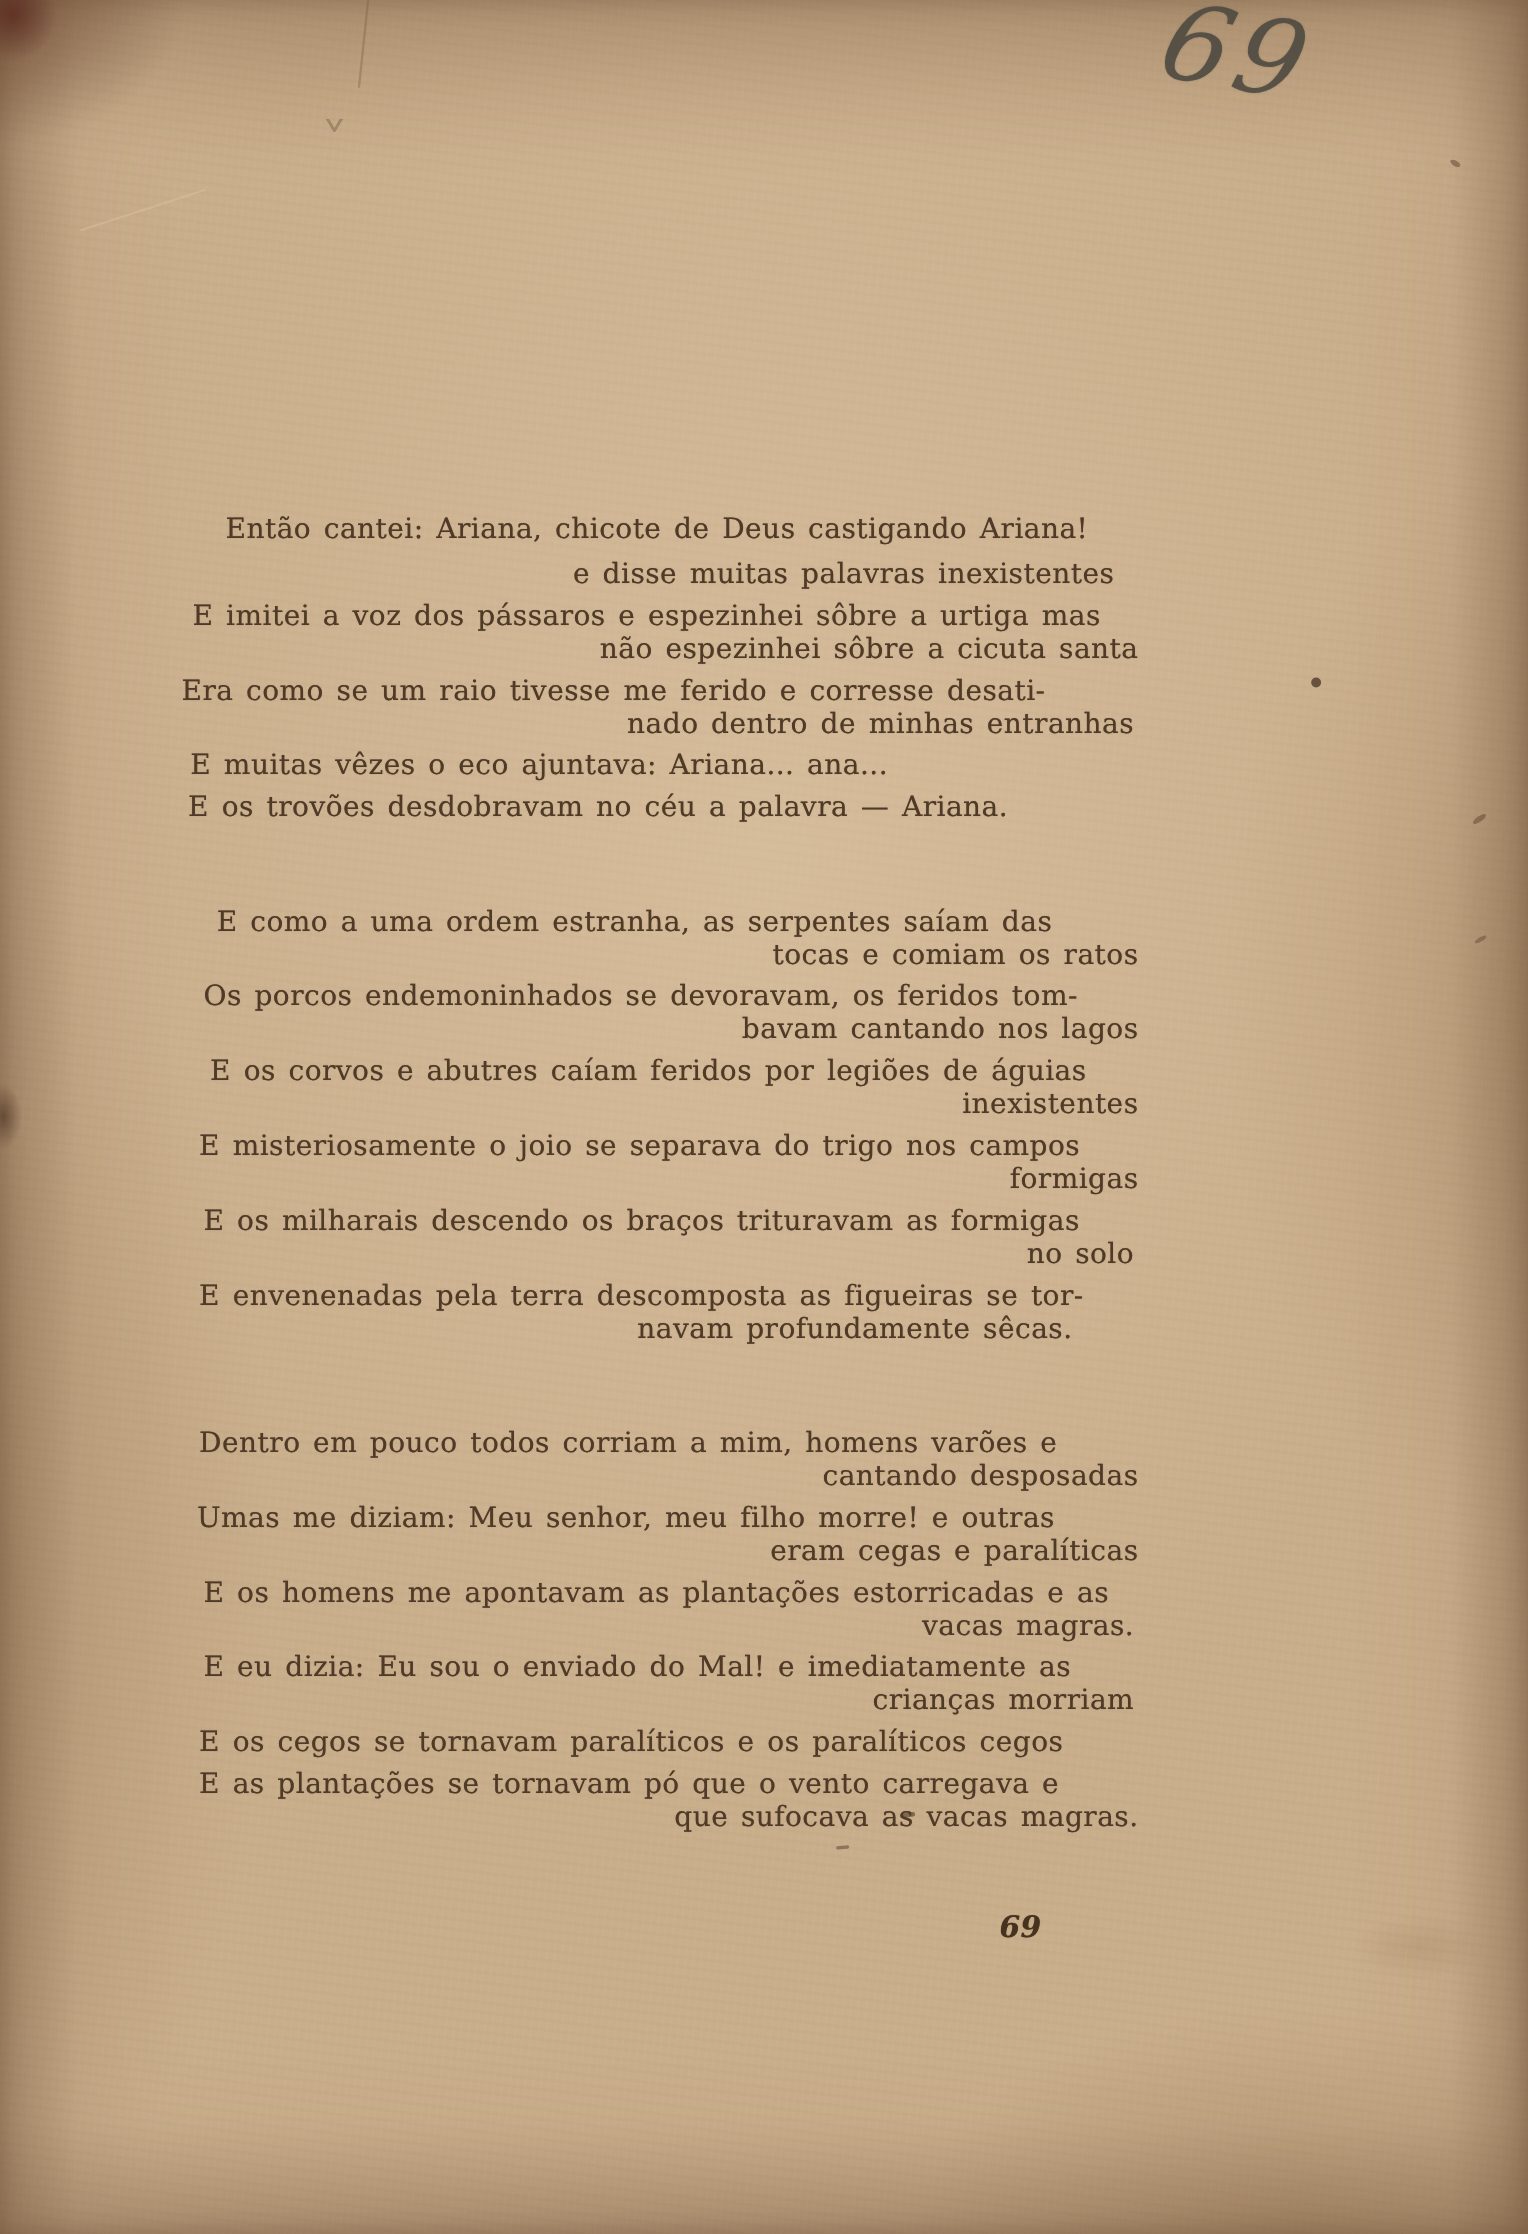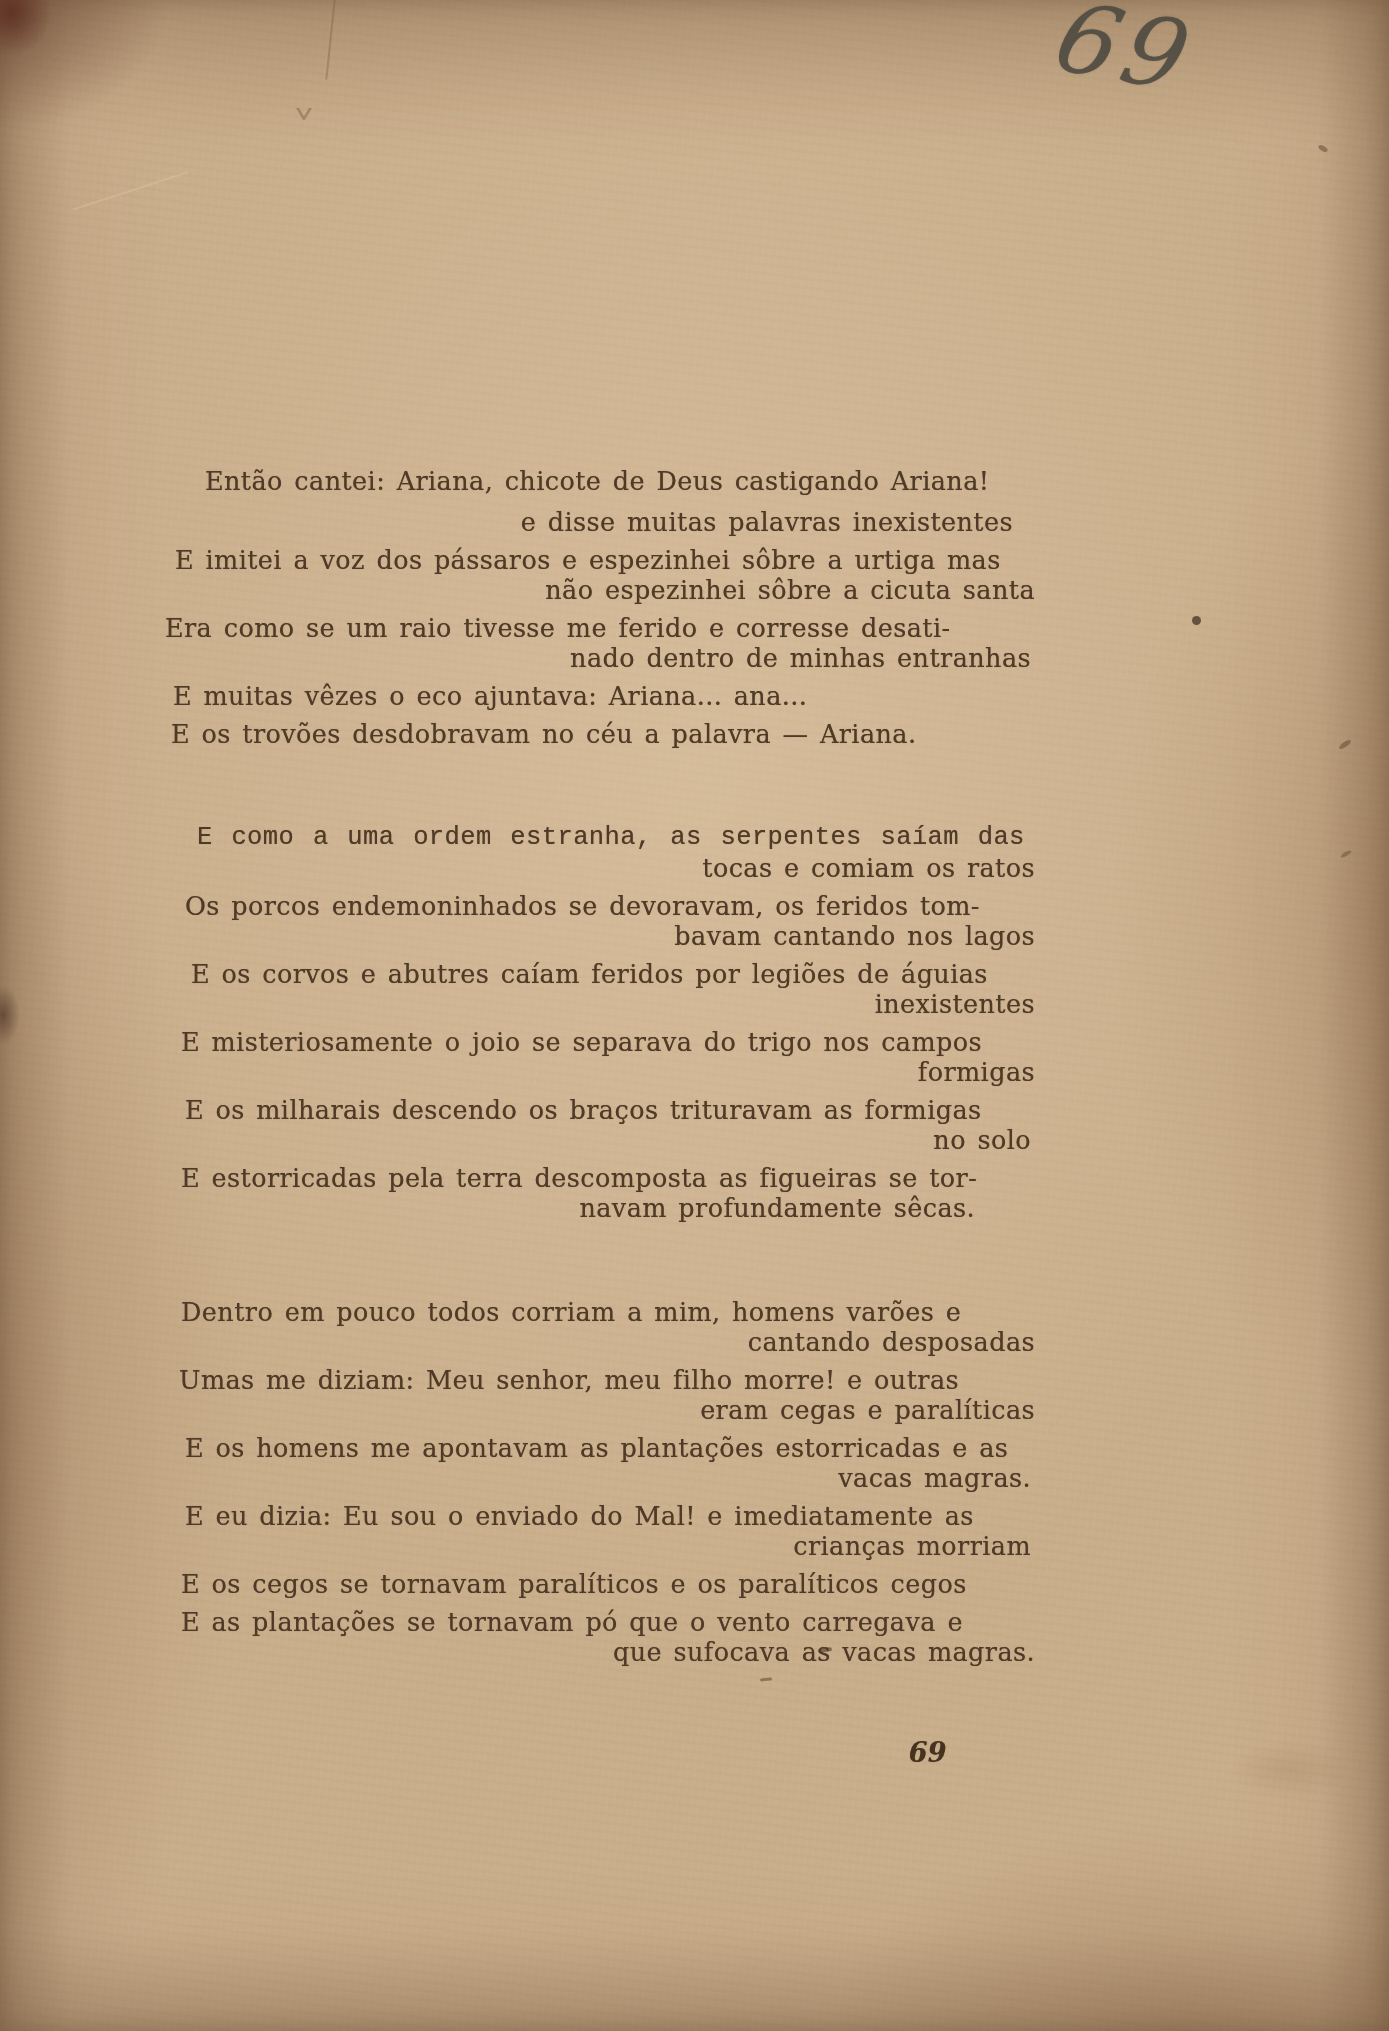--- a/index.html
+++ b/index.html
@@ -110,41 +110,41 @@
         </div>
         <div class="verse">
           <div class="line left" style="padding-left: 10px;">E muitas vêzes o eco ajuntava: Ariana... ana...</div>
         </div>
         <div class="verse">
           <div class="line left" style="padding-left: 8px;">E os trovões desdobravam no céu a palavra — Ariana.</div>
         </div>
       </div>
       <div class="stanza">
         <div class="verse">
-          <div class="line left" style="padding-left: 34px; font-family: Liberation Mono, monospace;">E como a uma ordem estranha, as serpentes saíam das</div>
+          <div class="line left" style="padding-left: 34px;">E como a uma ordem estranha, as serpentes saíam das</div>
           <div class="line right">tocas e comiam os ratos</div>
         </div>
         <div class="verse">
           <div class="line left" style="padding-left: 22px;">Os porcos endemoninhados se devoravam, os feridos tom-</div>
           <div class="line right">bavam cantando nos lagos</div>
         </div>
         <div class="verse">
           <div class="line left" style="padding-left: 28px;">E os corvos e abutres caíam feridos por legiões de águias</div>
           <div class="line right">inexistentes</div>
         </div>
         <div class="verse">
           <div class="line left" style="padding-left: 18px;">E misteriosamente o joio se separava do trigo nos campos</div>
           <div class="line right">formigas</div>
         </div>
         <div class="verse">
           <div class="line left" style="padding-left: 22px;">E os milharais descendo os braços trituravam as formigas</div>
           <div class="line right" style="padding-right: 4px;">no solo</div>
         </div>
         <div class="verse">
-          <div class="line left" style="padding-left: 18px;">E estorricadas pela terra descomposta as figueiras se tor-</div>
+          <div class="line left" style="padding-left: 18px;">E envenenadas pela terra descomposta as figueiras se tor-</div>
           <div class="line right" style="padding-right: 60px;">navam profundamente sêcas.</div>
         </div>
       </div>
       <div class="stanza">
         <div class="verse">
           <div class="line left" style="padding-left: 18px;">Dentro em pouco todos corriam a mim, homens varões e</div>
           <div class="line right">cantando desposadas</div>
         </div>
         <div class="verse">
           <div class="line left" style="padding-left: 16px;">Umas me diziam: Meu senhor, meu filho morre! e outras</div>

